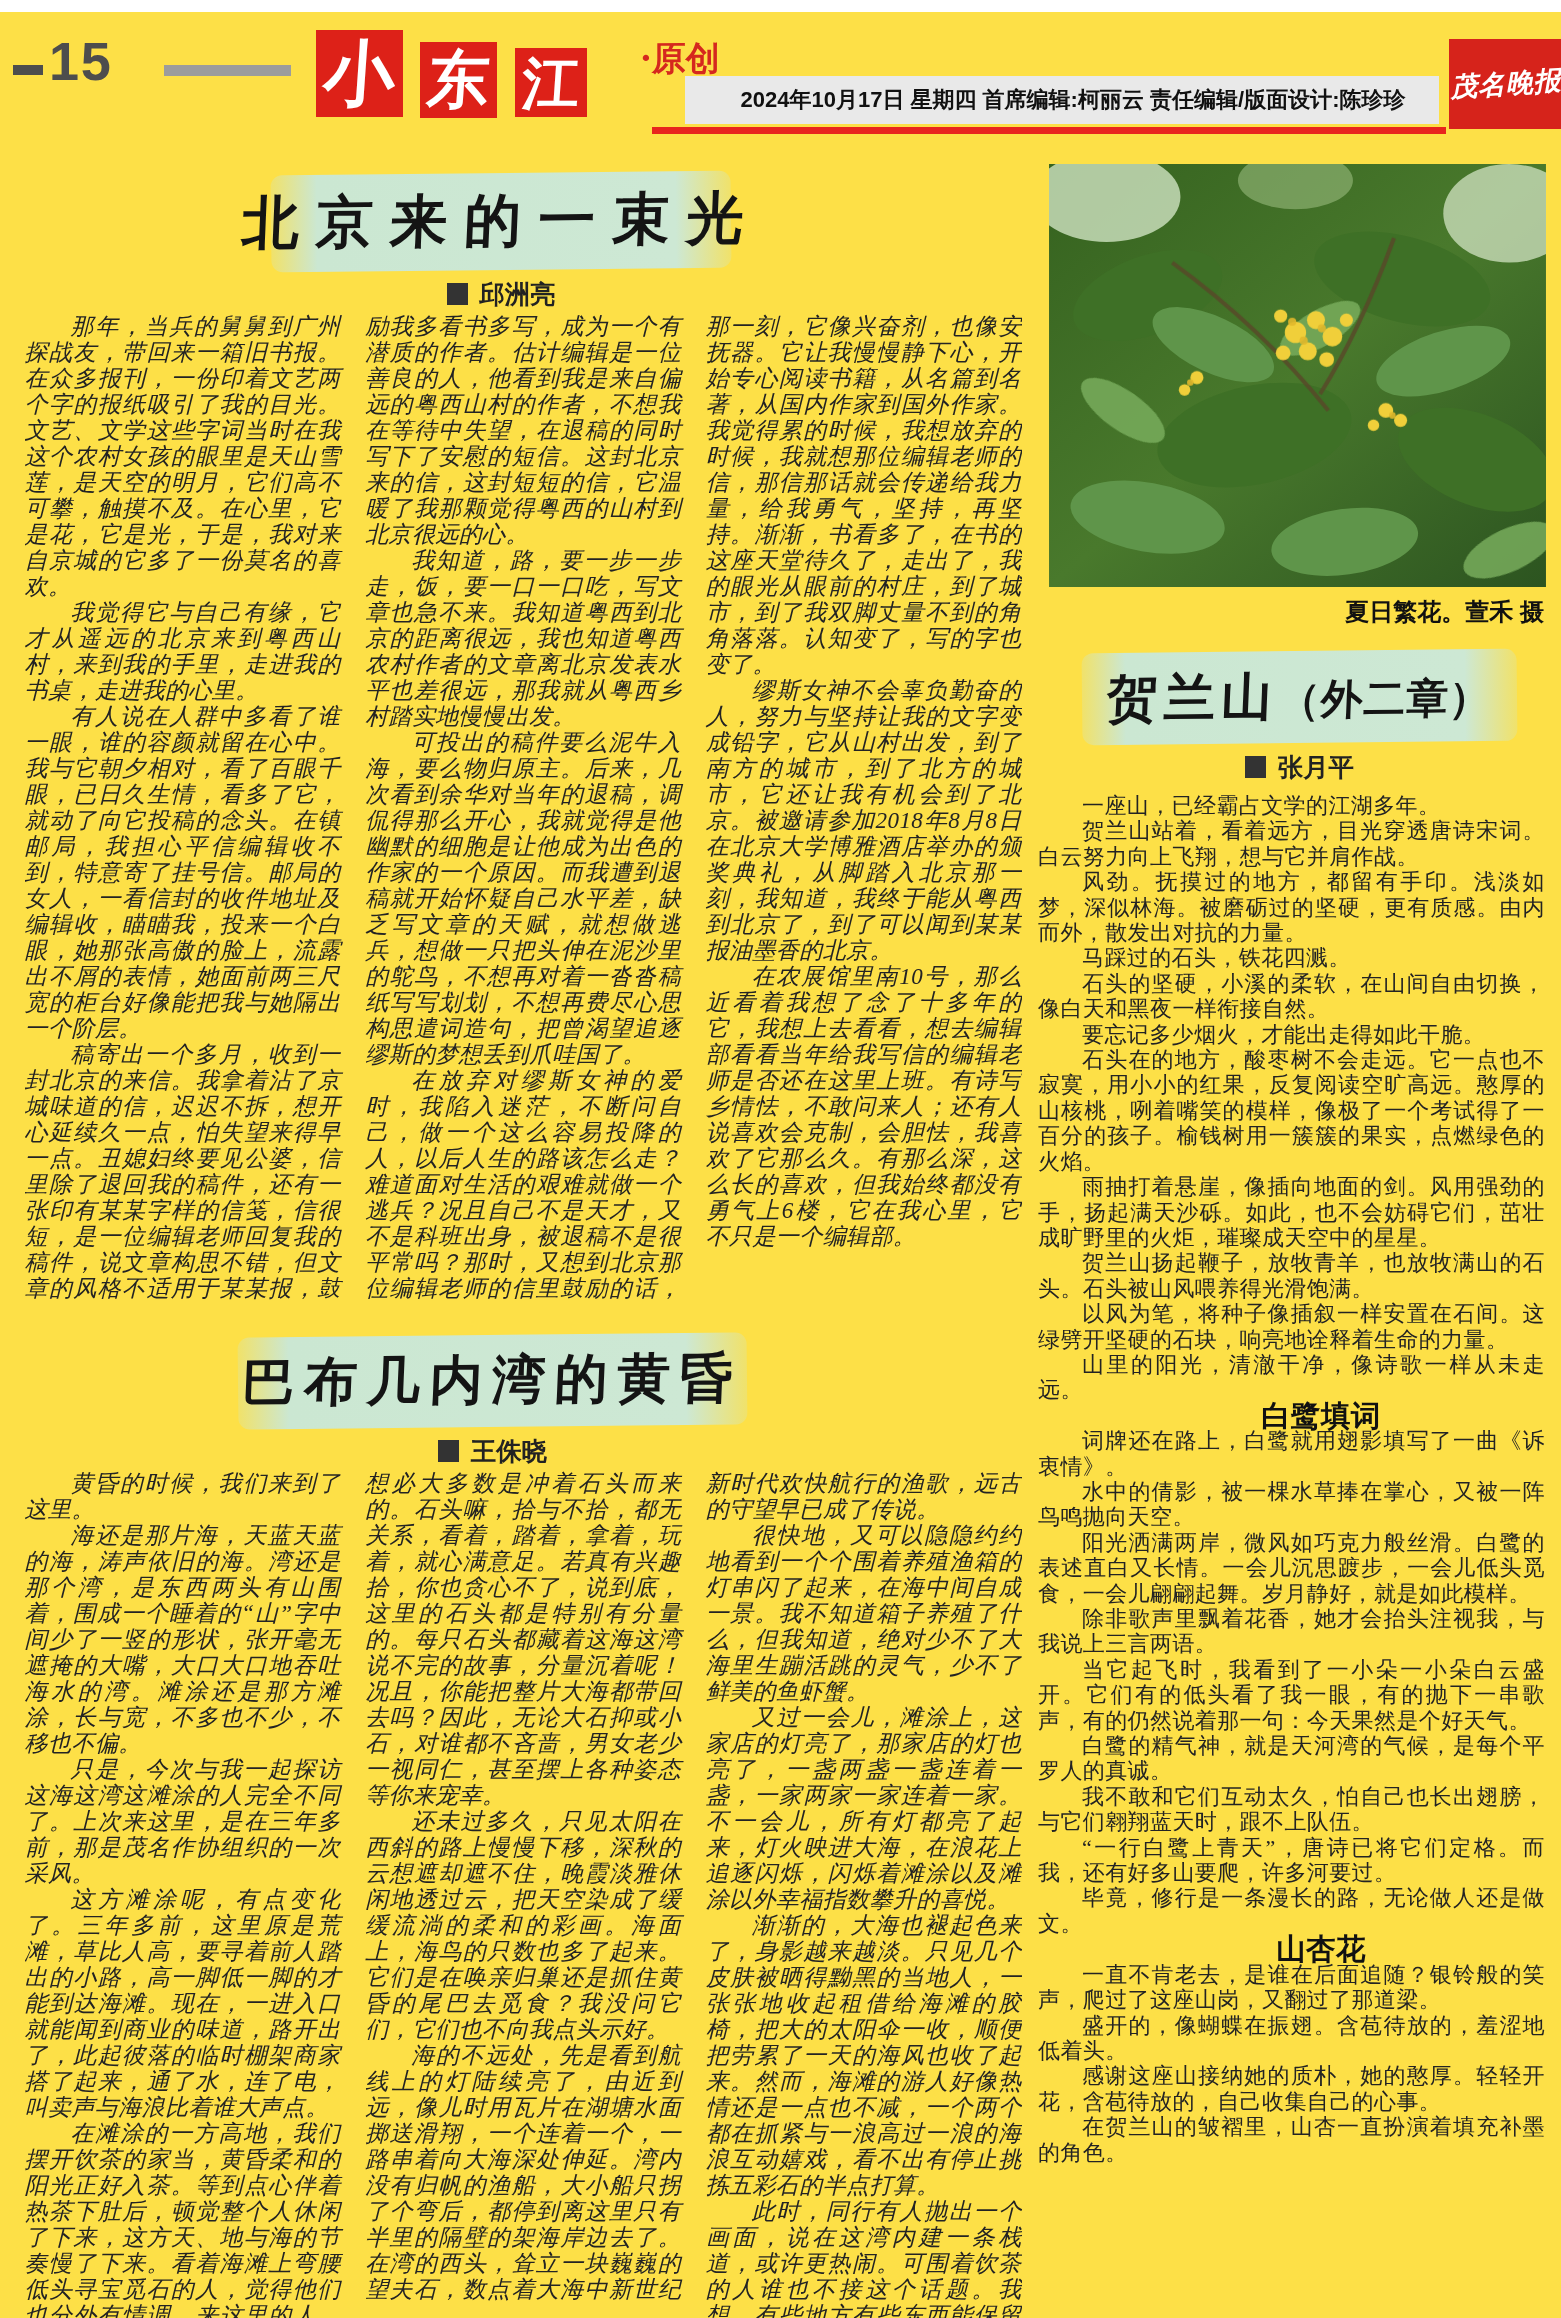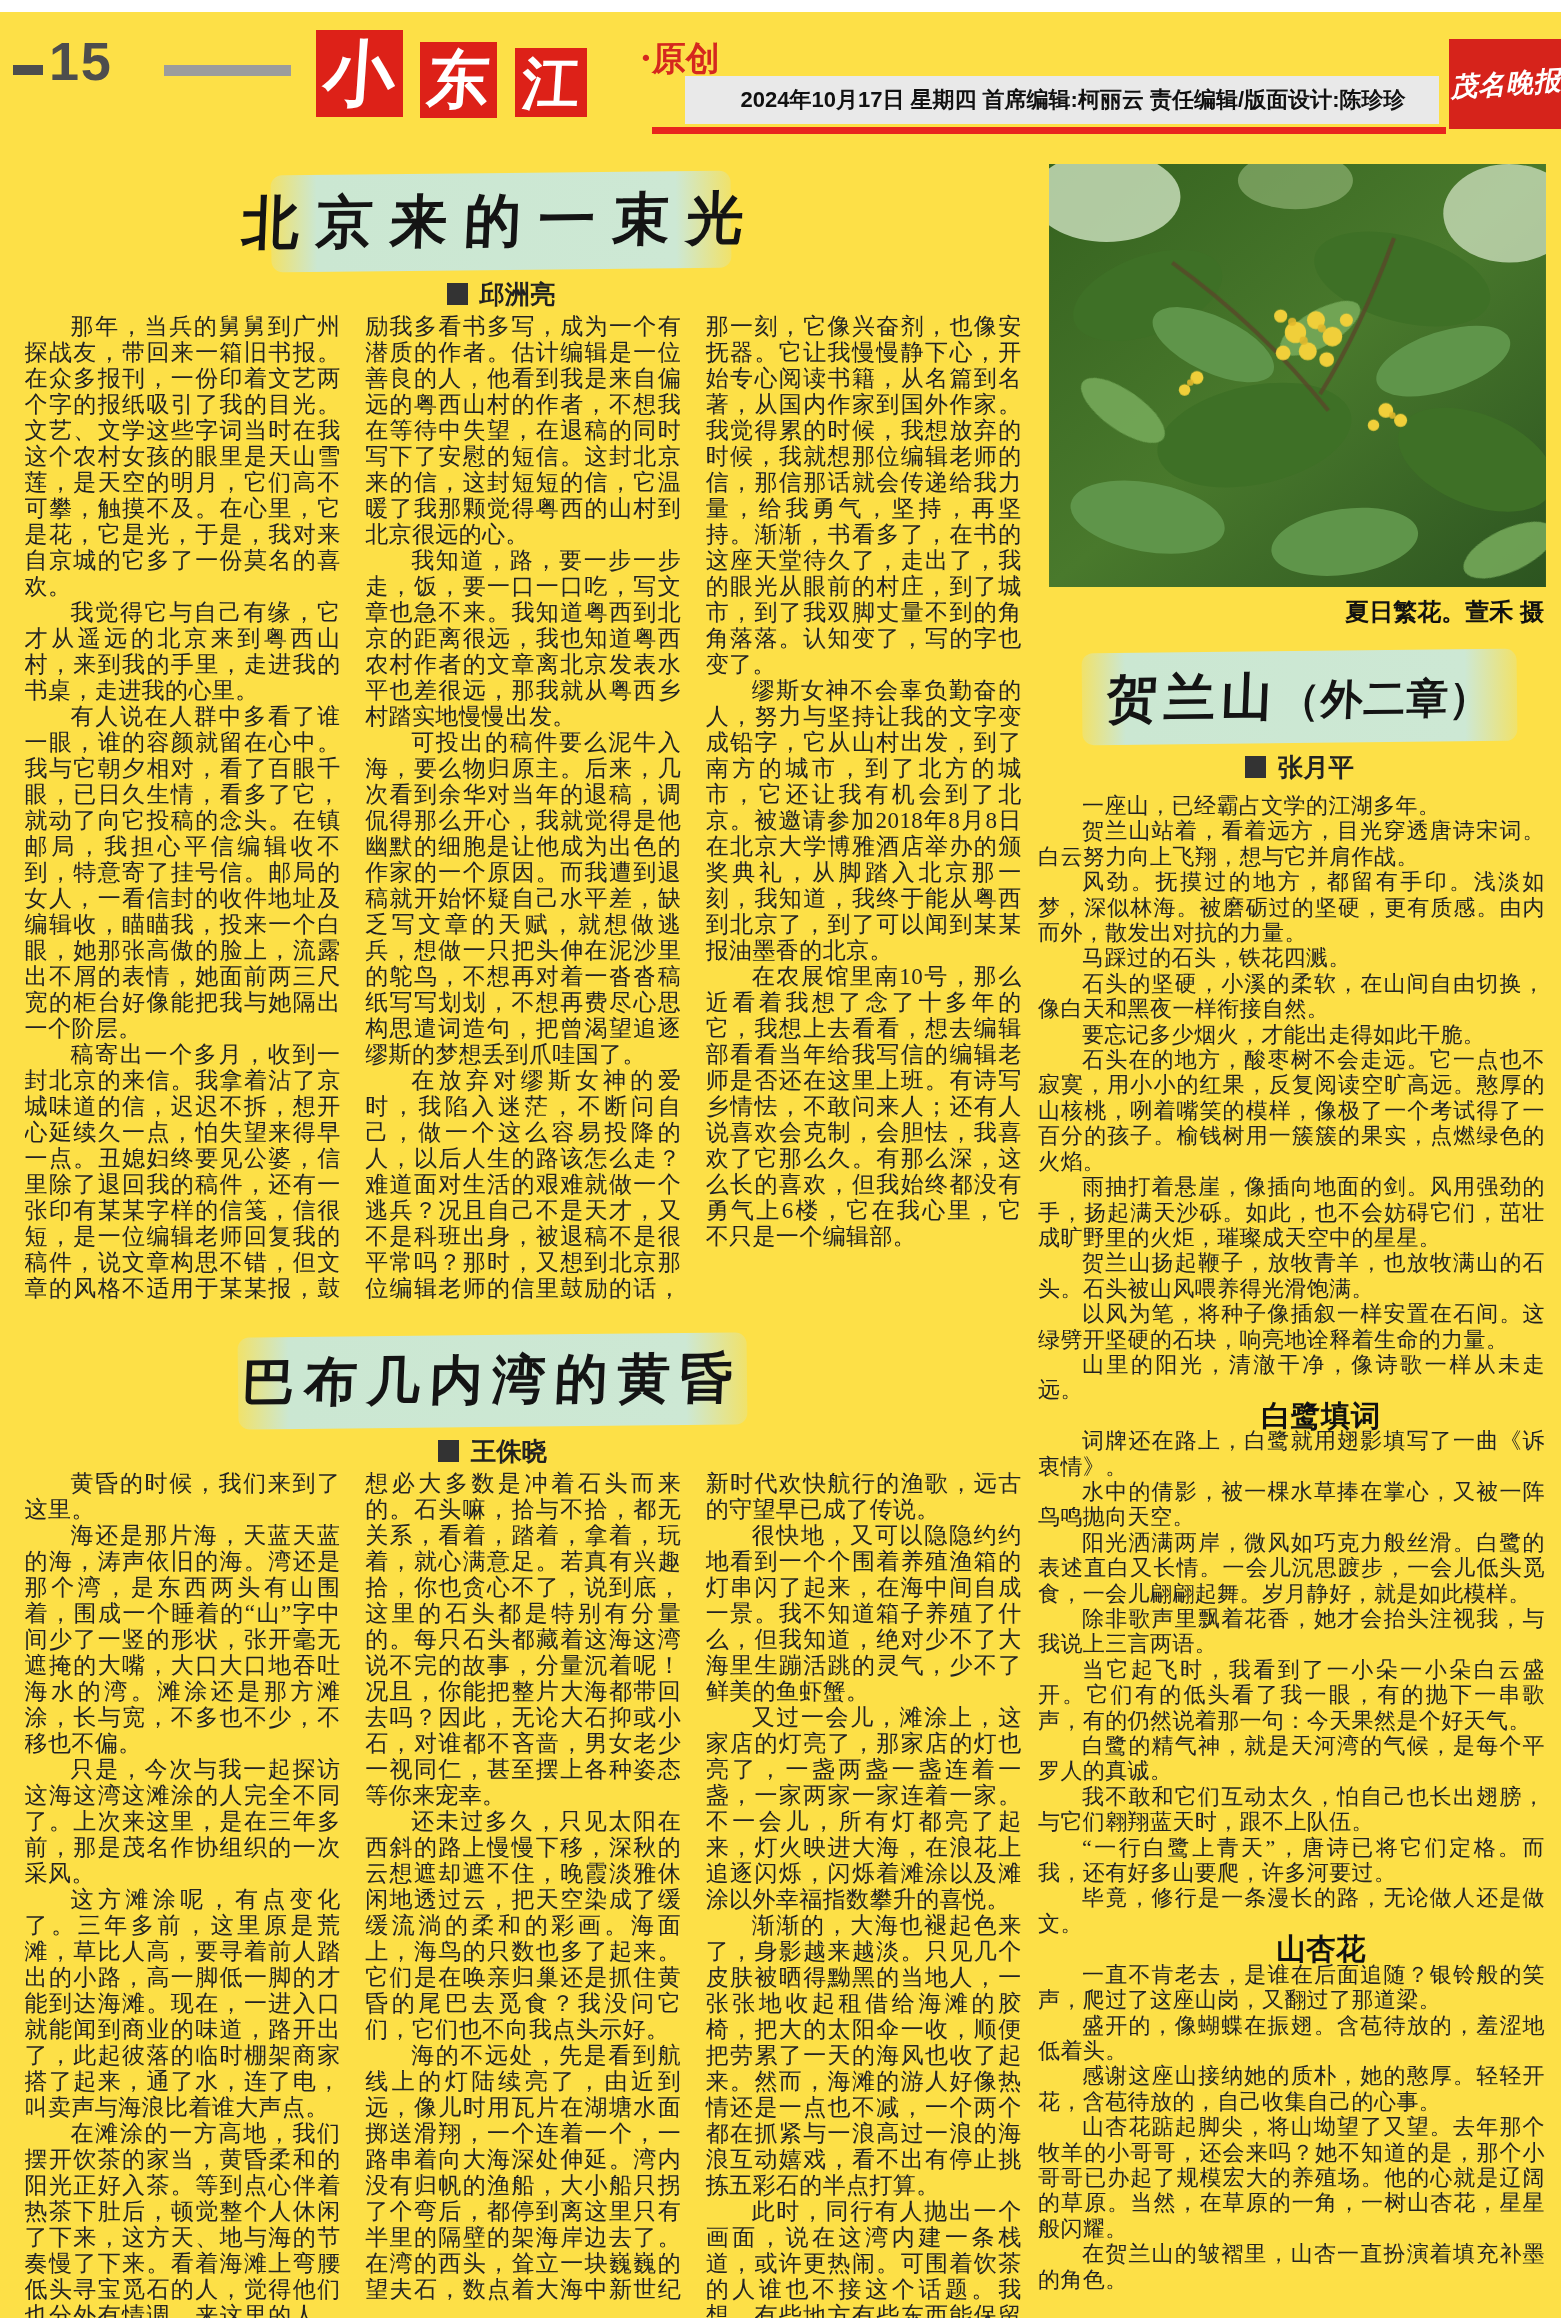--- a/index.html
+++ b/index.html
@@ -45,21 +45,21 @@
   .author{position:absolute;text-align:center;
     font-family:"Liberation Sans","DejaVu Sans",sans-serif;font-weight:bold;font-size:25.4px;color:#222;}
   .author .sq{display:inline-block;width:21.3px;height:21.3px;background:#333;margin-right:11.5px;
     vertical-align:-1.6px;}
   #author1{left:271px;top:266px;width:460px;}
   #author2{left:238px;top:1423px;width:509px;}
   #author3{left:1082px;top:739px;width:435px;}
   
   .article-body{position:absolute;text-align:justify;font-size:23px;line-height:26px;color:#232323;
     letter-spacing:0.4px;overflow:hidden;}
-  .cols3{column-count:3;column-gap:24.6px;column-fill:auto;}
+  .cols3{column-count:3;column-gap:24.6px;column-fill:auto;font-style:italic;}
   #body1{left:24.6px;top:302px;width:997px;height:995px;}
   #body2{left:24.6px;top:1459px;width:997px;height:859px;}
   #body3{left:1038px;top:781px;width:507px;height:1528px;font-size:22px;line-height:25.4px;}
   .article-body p{margin:0;text-indent:2em;}
   .subhead{font-family:"Liberation Sans","DejaVu Sans",sans-serif;font-weight:bold;font-size:29.5px;
     text-align:center;text-indent:0;color:#111;margin:14.8px 0 11.5px 0;}
   
   .photo{position:absolute;left:1049px;top:152px;width:497px;height:423px;overflow:hidden;}
   .caption{position:absolute;left:1038px;top:584px;width:506px;text-align:right;
     font-family:"Liberation Sans","DejaVu Sans",sans-serif;font-weight:bold;font-size:24px;color:#111;}
@@ -221,19 +221,18 @@
         <p>白鹭的精气神，就是天河湾的气候，是每个平罗人的真诚。</p>
         <p>我不敢和它们互动太久，怕自己也长出翅膀，与它们翱翔蓝天时，跟不上队伍。</p>
         <p>“一行白鹭上青天”，唐诗已将它们定格。而我，还有好多山要爬，许多河要过。</p>
         <p>毕竟，修行是一条漫长的路，无论做人还是做文。</p>
       </div>
     <p class="subhead">山杏花</p>
     <div>
         <p>一直不肯老去，是谁在后面追随？银铃般的笑声，爬过了这座山岗，又翻过了那道梁。</p>
         <p>盛开的，像蝴蝶在振翅。含苞待放的，羞涩地低着头。</p>
         <p>感谢这座山接纳她的质朴，她的憨厚。轻轻开花，含苞待放的，自己收集自己的心事。</p>
-        <p>山杏花踮起脚尖，将山坳望了又望。去年那个牧羊的小哥哥，还会来吗？她不知道的是，那个小哥哥已办起了规模宏大的养殖场。他的心就是辽阔的草原。当然，在草原的一角，一树山杏花，星星般闪耀。</p>
         <p>在贺兰山的皱褶里，山杏一直扮演着填充补墨的角色。</p>
       </div>
   </div>
 
 </div>
 
 
 </body></html>

